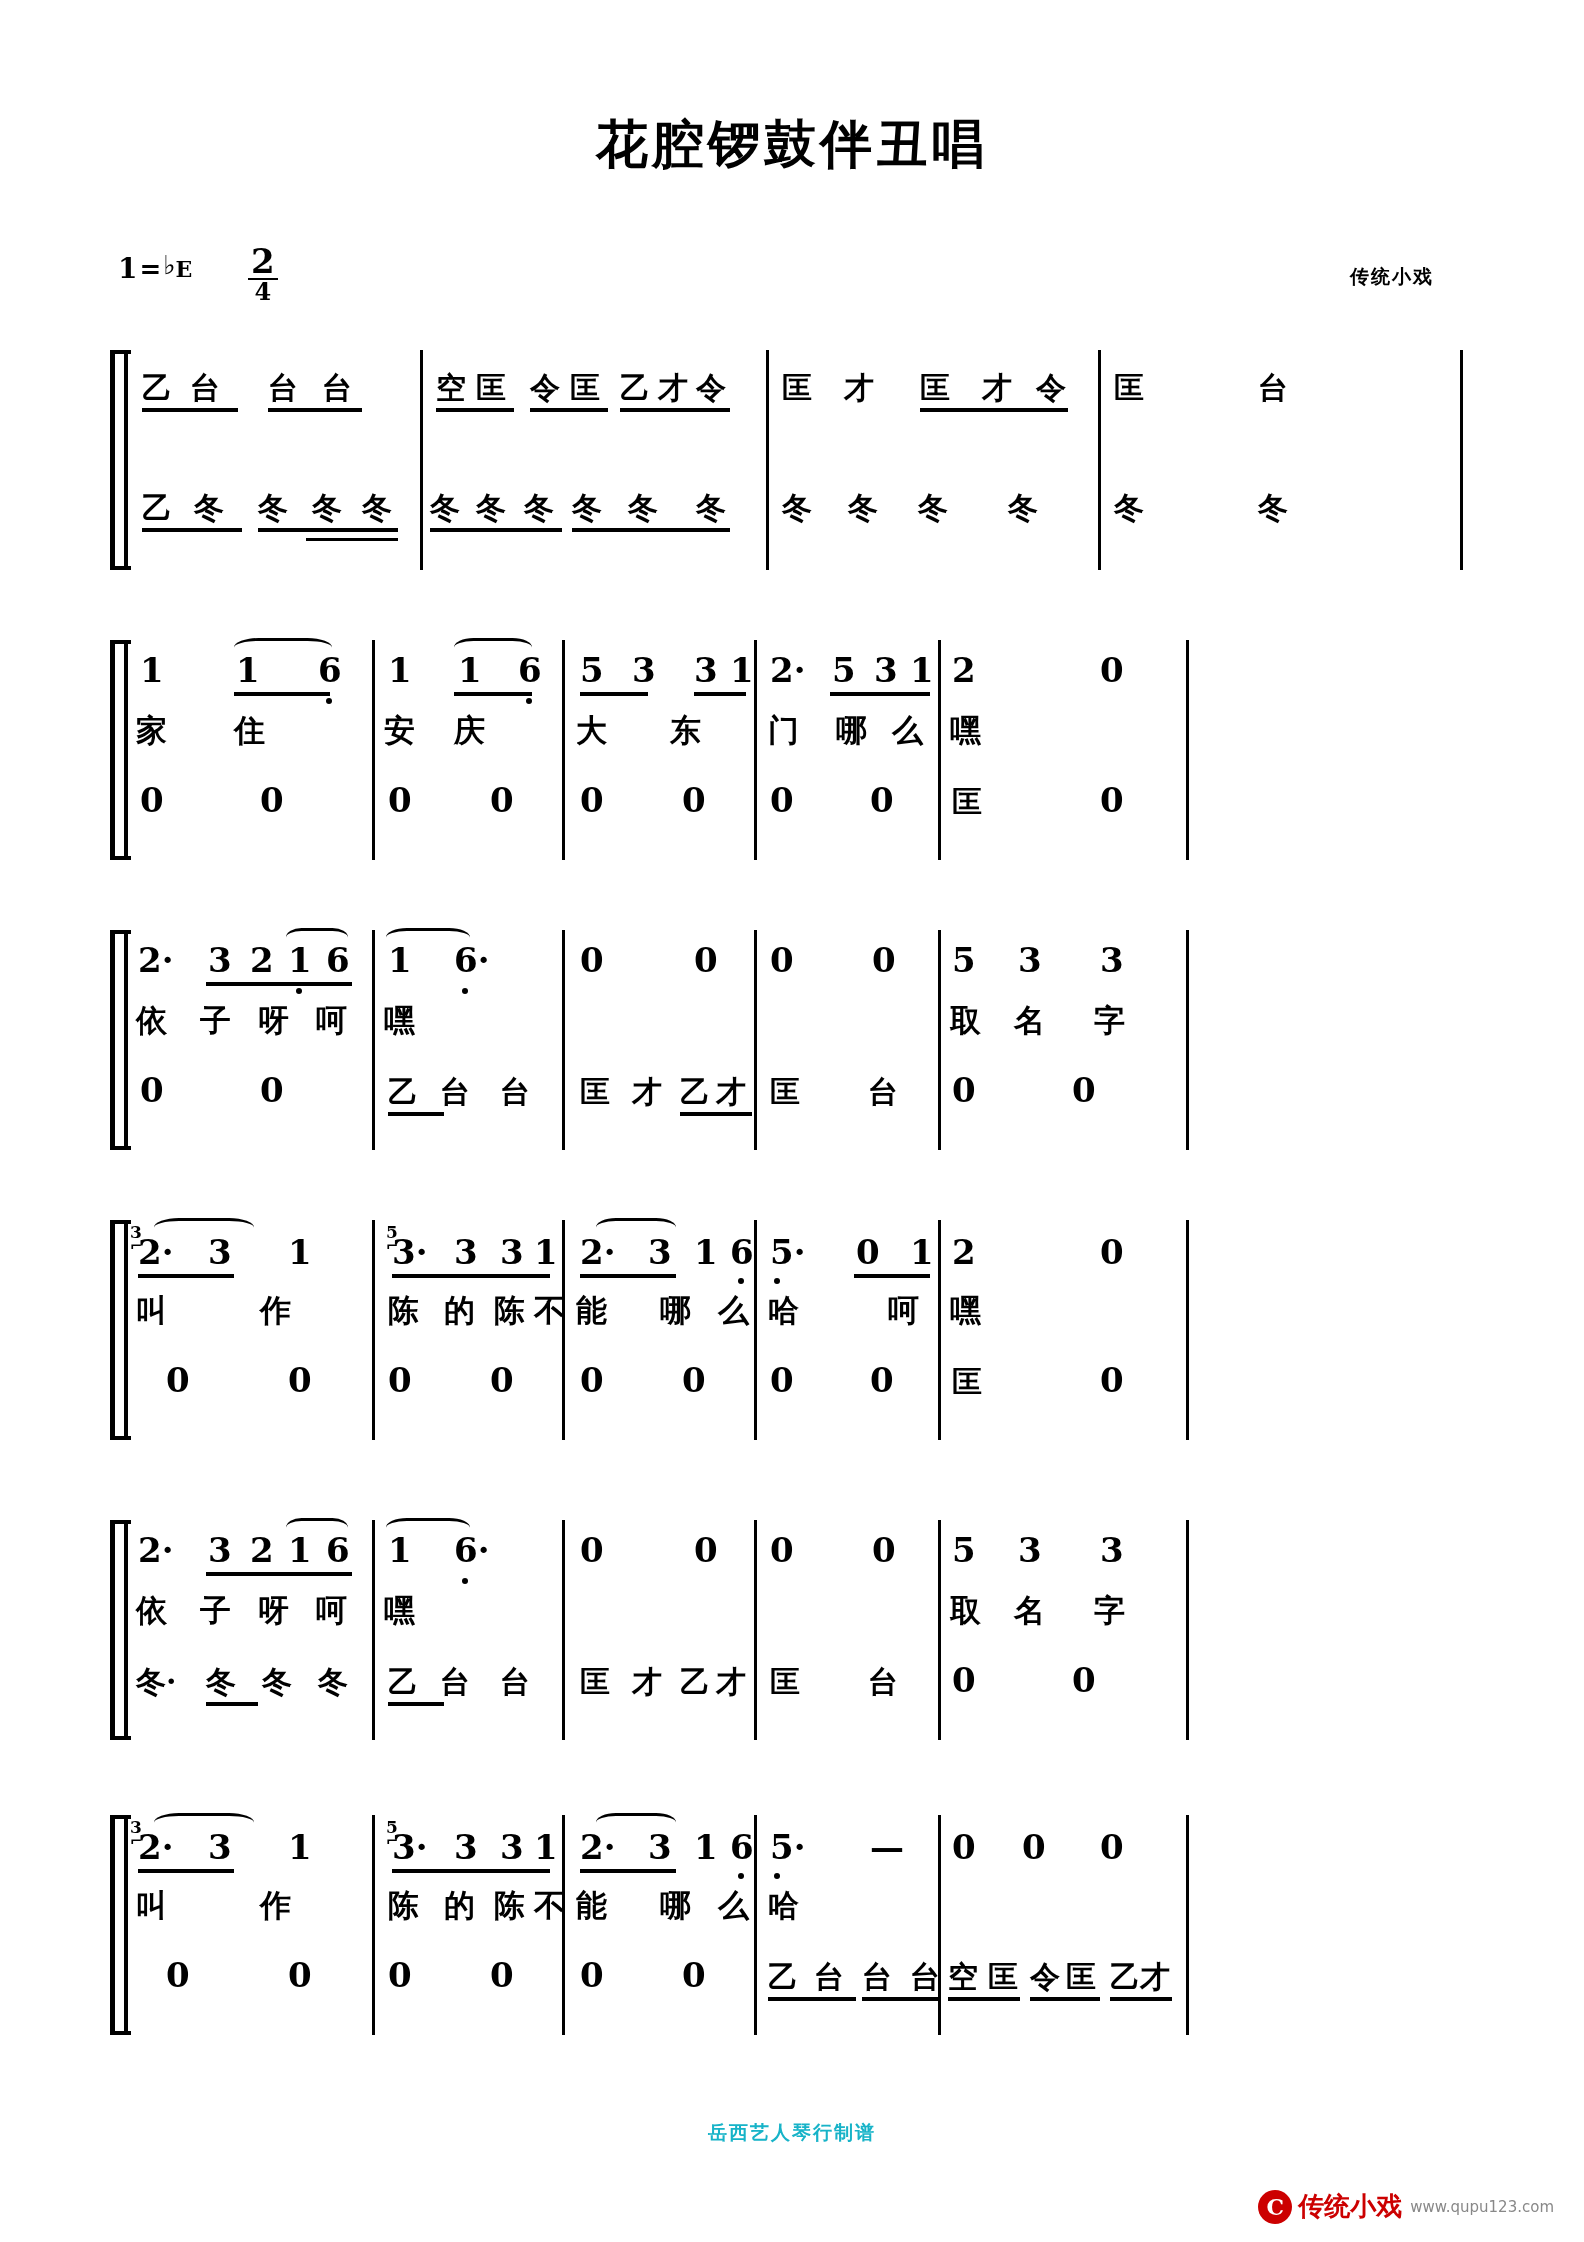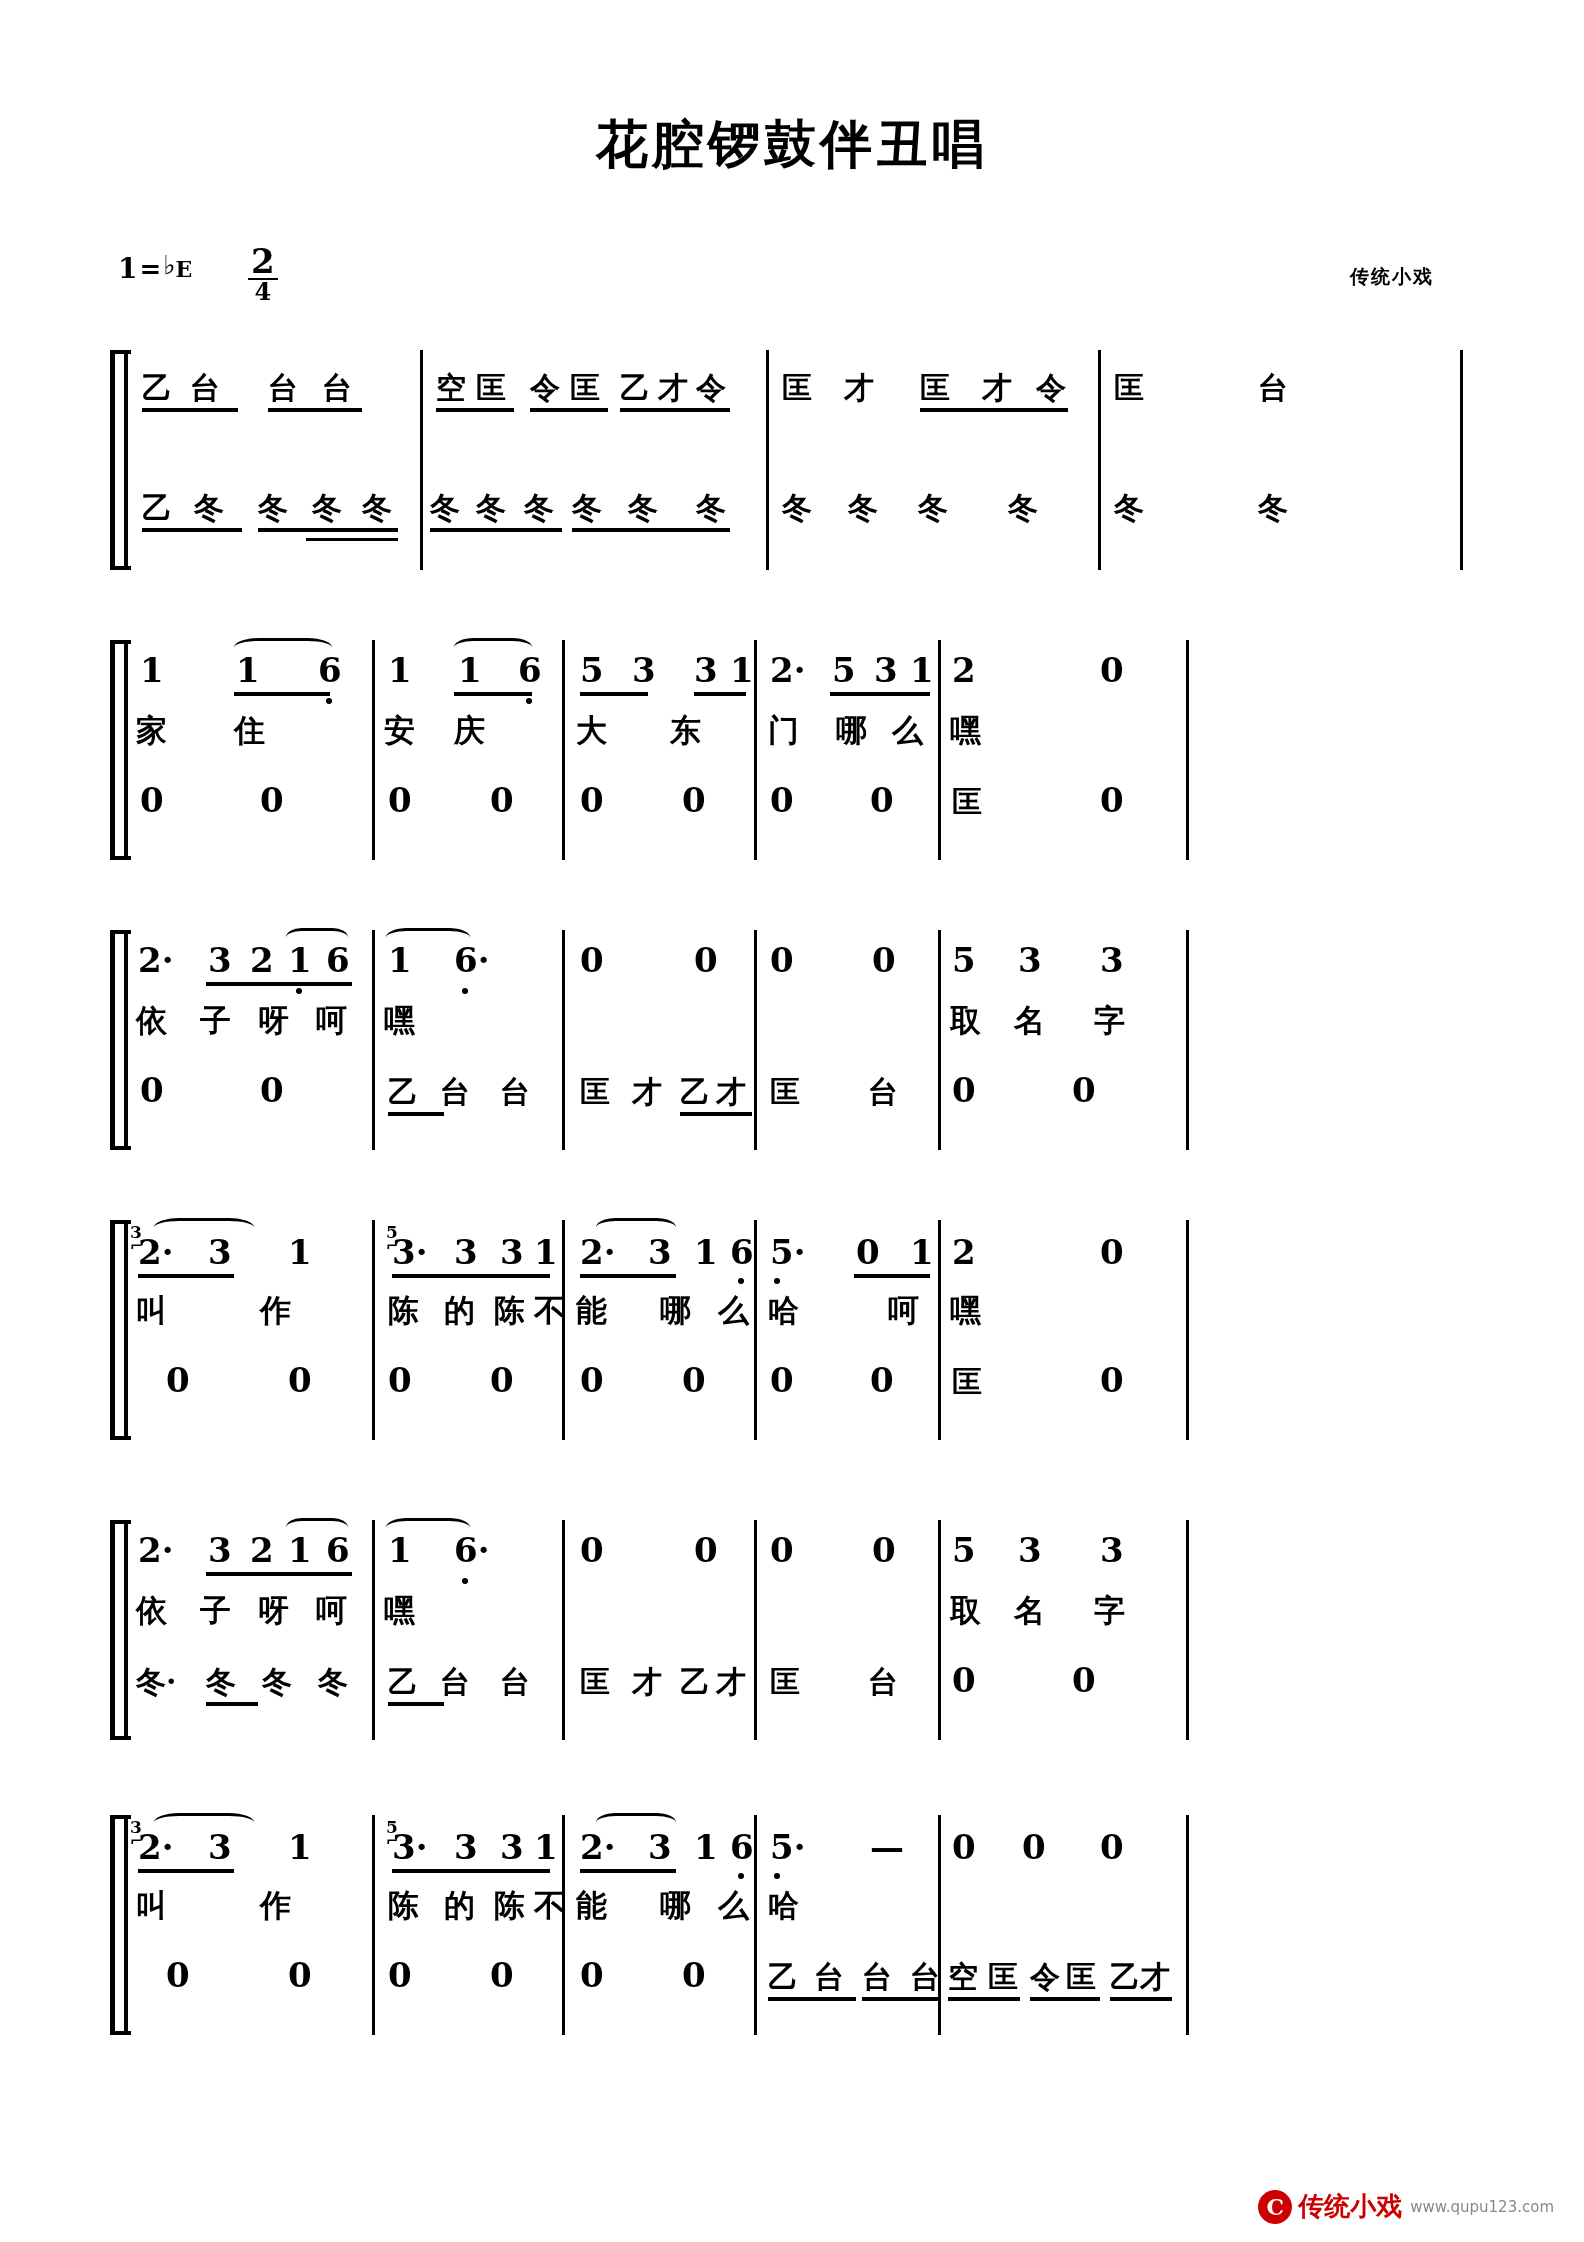--- a/index.html
+++ b/index.html
@@ -518,20 +518,21 @@
     <div class="cell han" style="left:920px; top:142px;">令</div>
     <div class="cell han" style="left:956px; top:142px;">匡</div>
     <div class="cell han" style="left:1000px; top:142px;">乙</div>
     <div class="cell han" style="left:1030px; top:142px;">才</div>
 
     <div class="beam" style="left:838px; top:182px; width:72px;"></div>
     <div class="beam" style="left:920px; top:182px; width:70px;"></div>
     <div class="beam" style="left:1000px; top:182px; width:62px;"></div>
   </div>
 
+  <div class="credit">岳西艺人琴行制谱</div>
 
   <div class="wm">
     <div class="mk">C</div>
     <div class="wmwrap">
       <span class="t1">传统小戏</span>
     </div>
     <span class="t2">www.qupu123.com</span>
   </div>
 
 </div>

